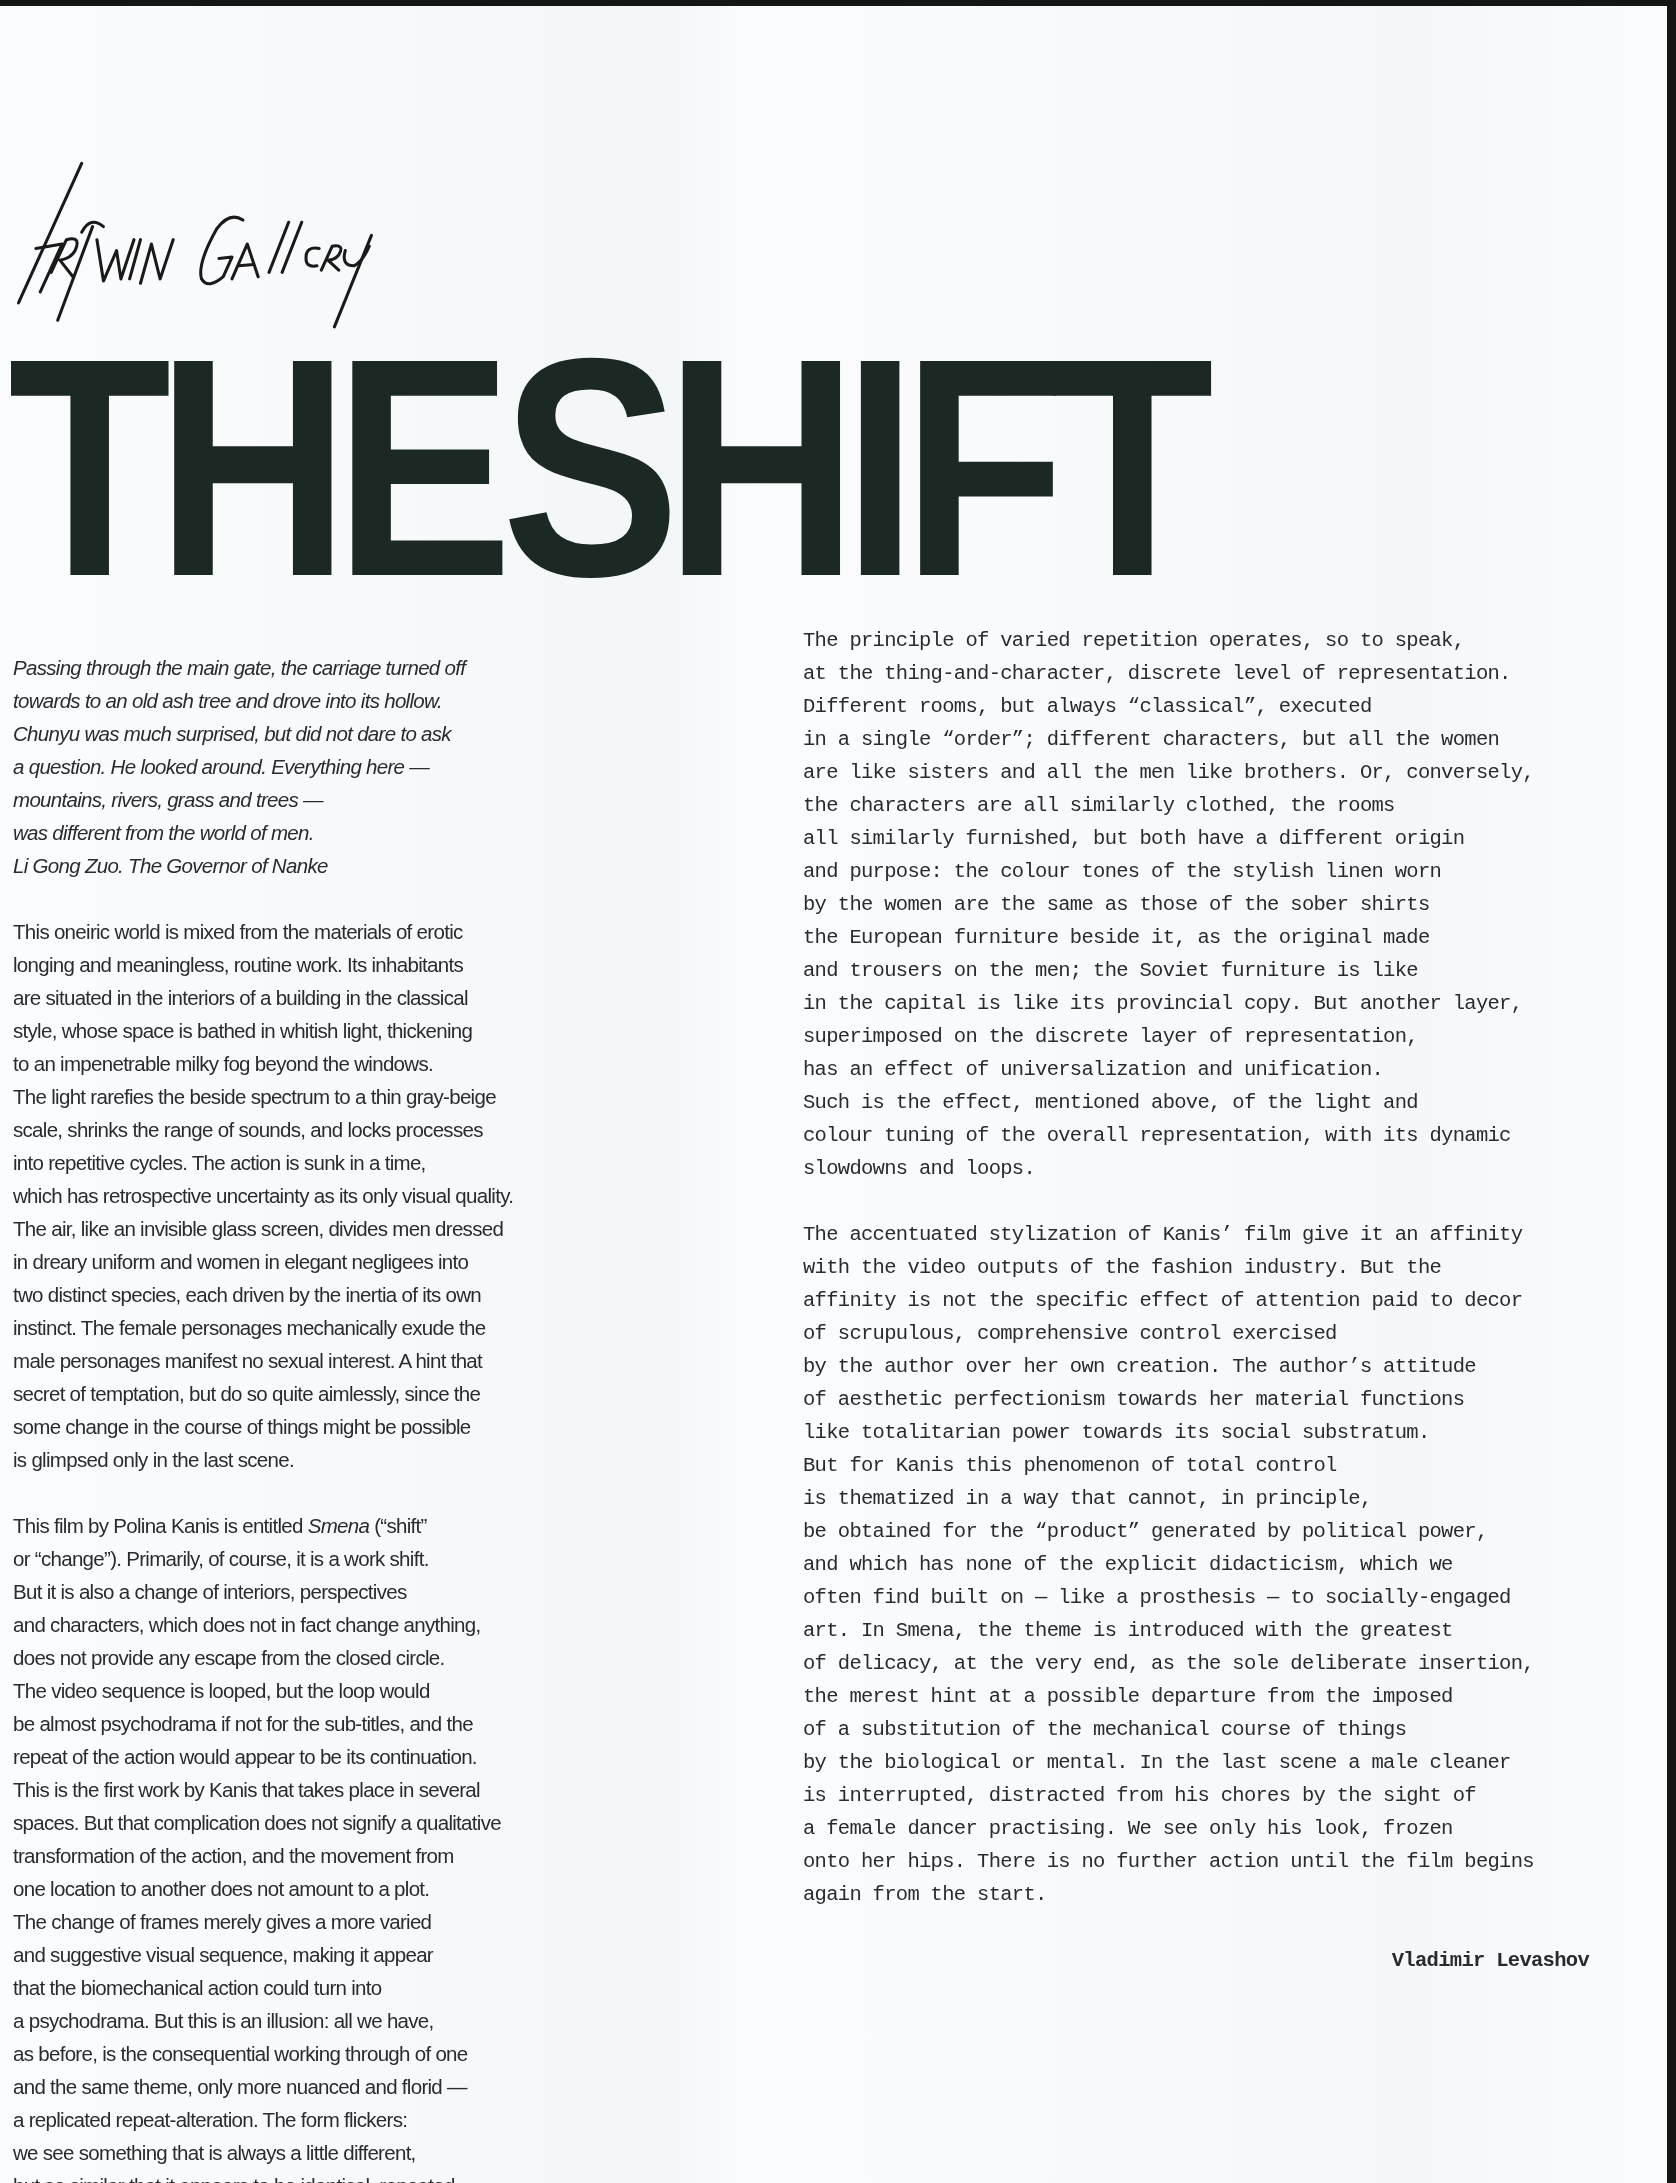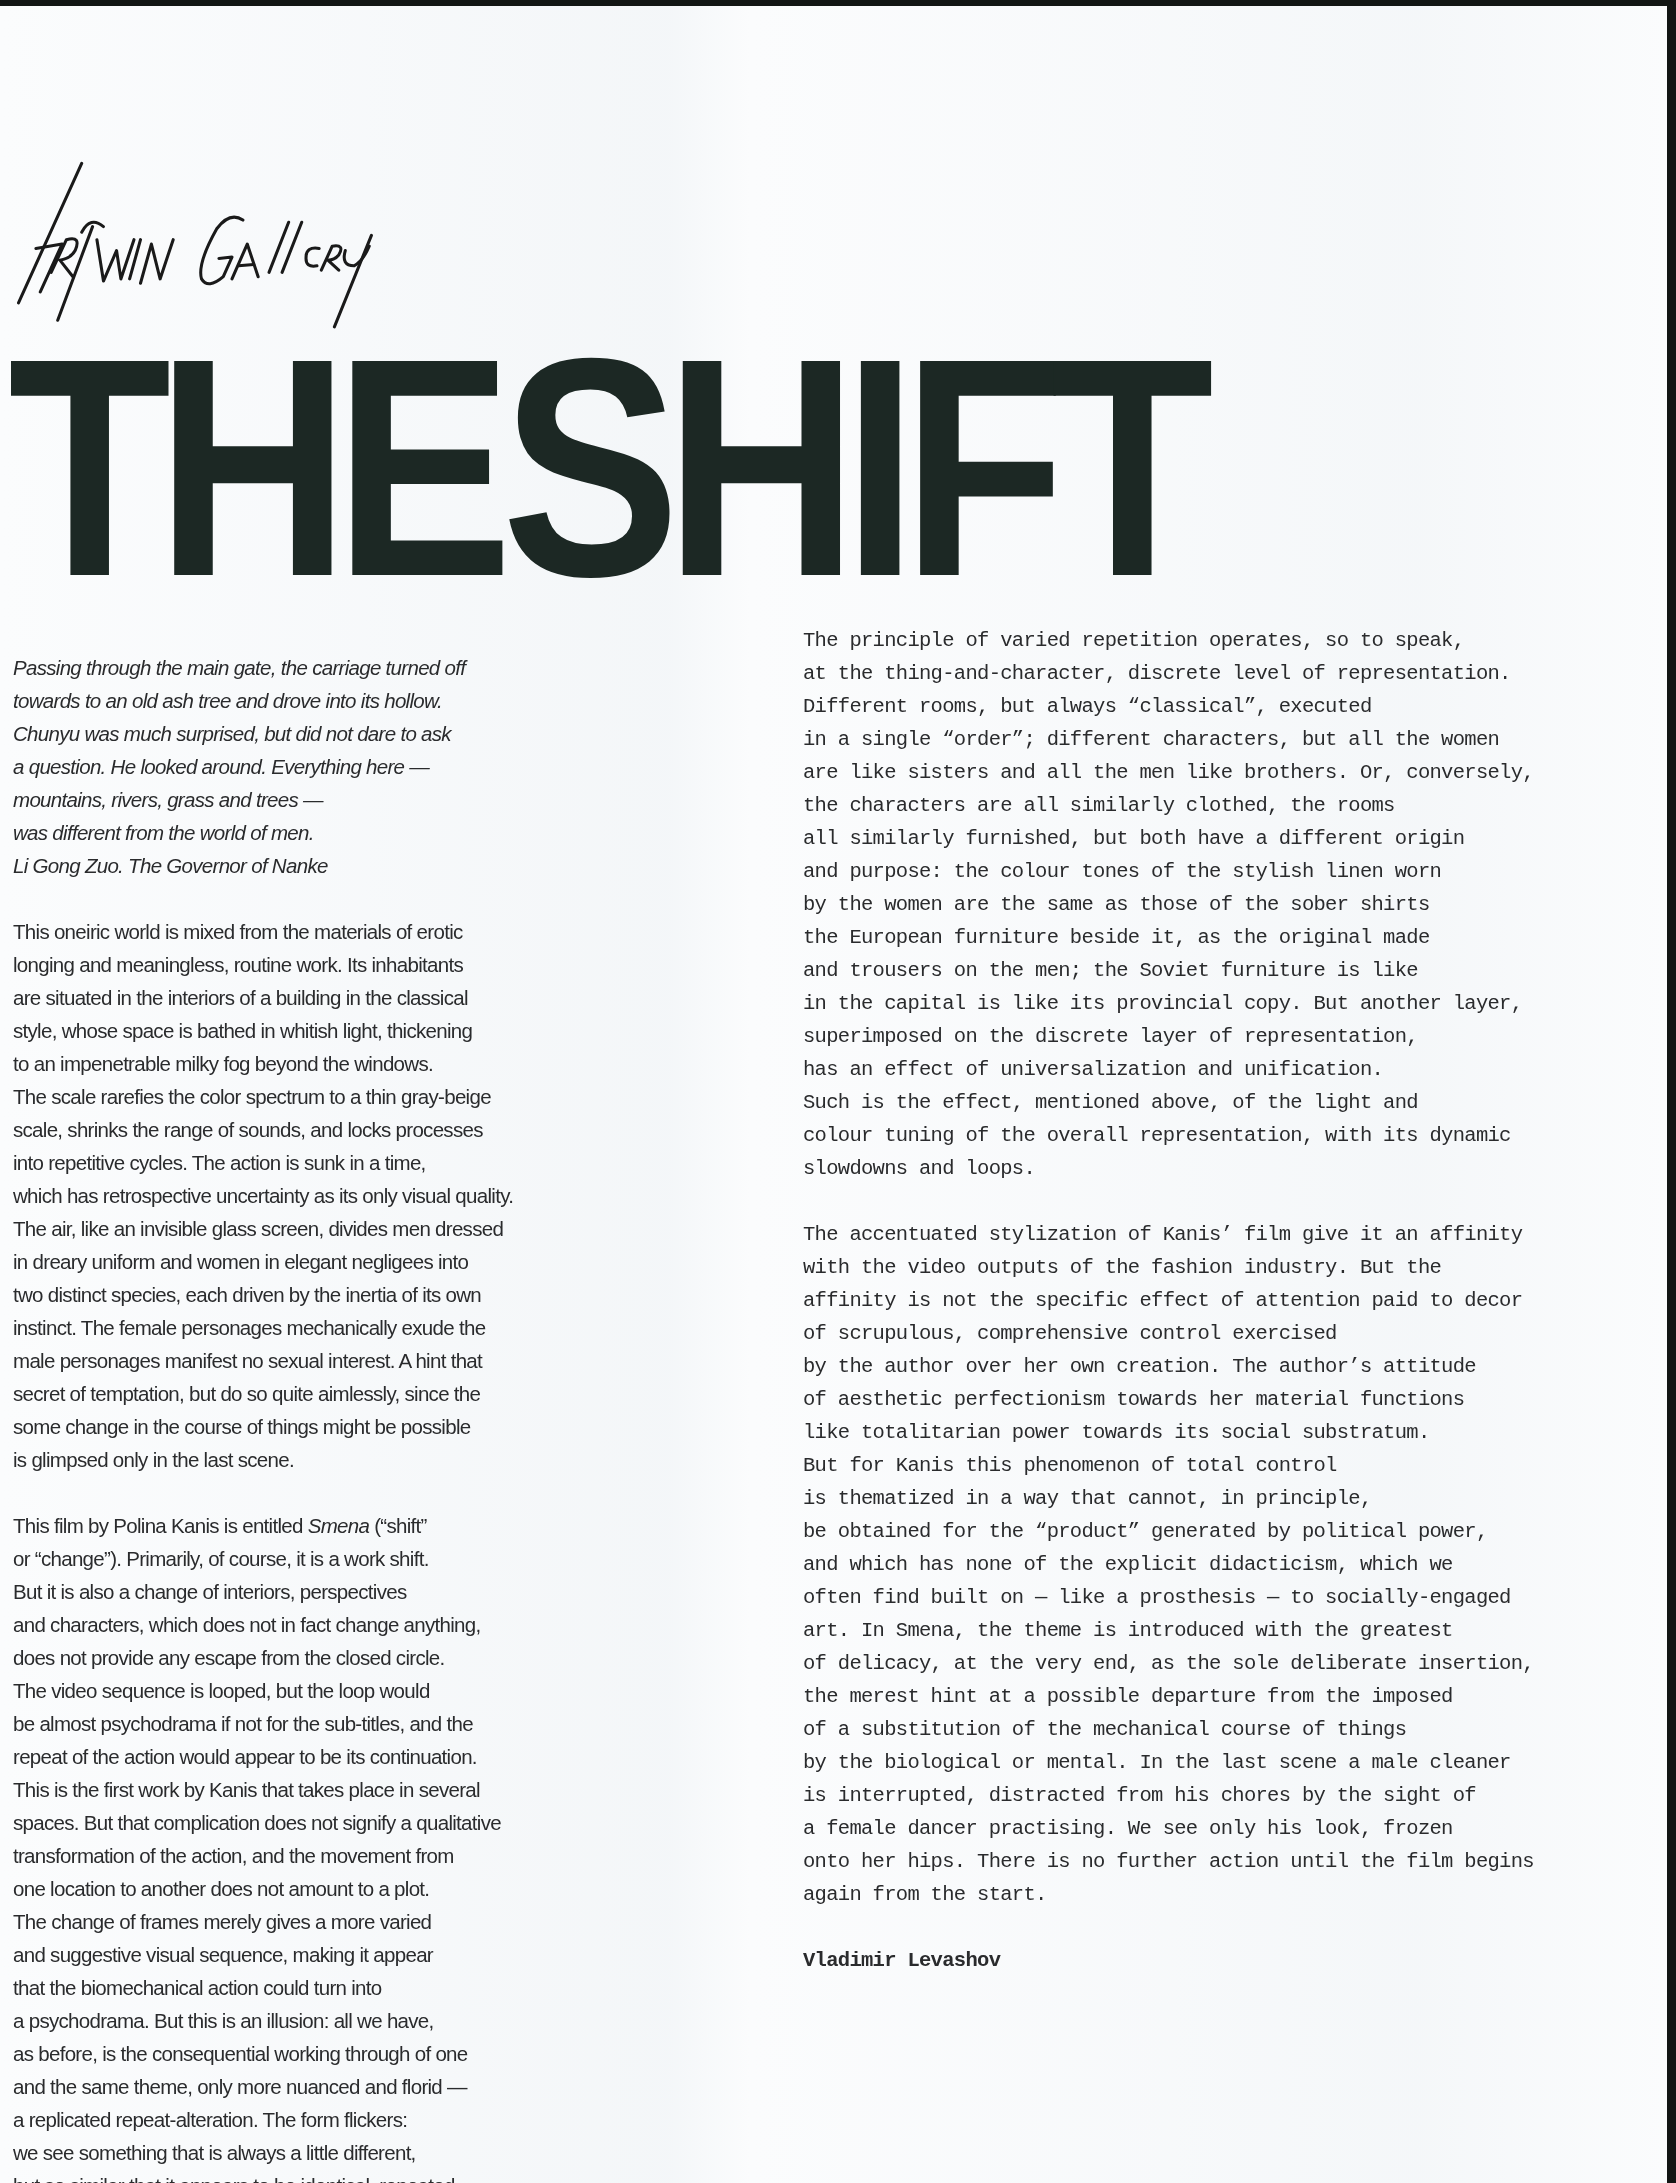--- a/index.html
+++ b/index.html
@@ -25,21 +25,21 @@
   .col {
     position: absolute; font-family: "Liberation Sans", sans-serif;
     font-size: 20.5px; line-height: 33px; color: #2a2b2d;
     letter-spacing: -0.7px;
   }
   .col p { margin: 0; white-space: pre; }
   .col .gap { height: 33px; }
   .left { left: 13px; top: 645px; width: 769px; }
   .right { left: 803px; top: 618px; width: 786px; font-family: Liberation Mono, monospace; }
   .quote p { font-style: italic; }
-  .author { font-weight: 700; }
+  .author { font-weight: 700; text-align: right; }
 </style>
 </head>
 <body>
 
 <div class="page">
 
   <div class="logo" aria-label="ArTwin Gallery">
     <svg viewBox="0 0 1720 420">
       <g fill="none" stroke="#1a1a1a" stroke-width="7" stroke-linecap="round" stroke-linejoin="round">
 
@@ -87,21 +87,21 @@
       <p>was different from the world of men.</p>
       <p>Li Gong Zuo. The Governor of Nanke</p>
     </div>
     <div class="gap"></div>
     <div>
       <p>This oneiric world is mixed from the materials of erotic</p>
       <p>longing and meaningless, routine work. Its inhabitants</p>
       <p>are situated in the interiors of a building in the classical</p>
       <p>style, whose space is bathed in whitish light, thickening</p>
       <p>to an impenetrable milky fog beyond the windows.</p>
-      <p>The scale rarefies the color spectrum to a thin gray-beige</p>
+      <p>The light rarefies the beside spectrum to a thin gray-beige</p>
       <p>scale, shrinks the range of sounds, and locks processes</p>
       <p>into repetitive cycles. The action is sunk in a time,</p>
       <p>which has retrospective uncertainty as its only visual quality.</p>
       <p>The air, like an invisible glass screen, divides men dressed</p>
       <p>in dreary uniform and women in elegant negligees into</p>
       <p>two distinct species, each driven by the inertia of its own</p>
       <p>instinct. The female personages mechanically exude the</p>
       <p>male personages manifest no sexual interest. A hint that</p>
       <p>secret of temptation, but do so quite aimlessly, since the</p>
       <p>some change in the course of things might be possible</p>

